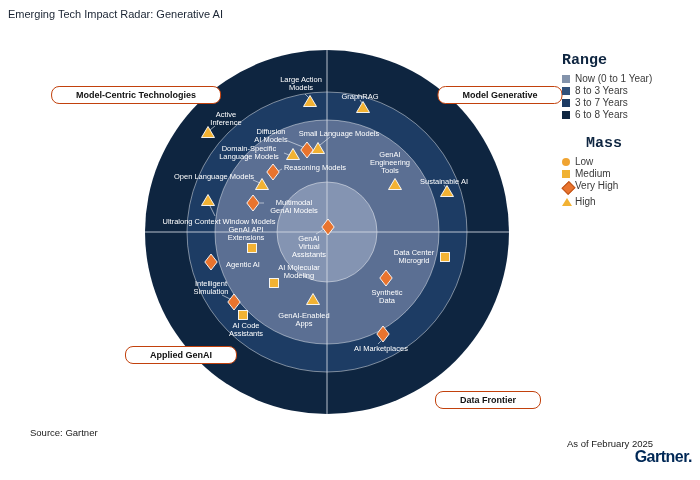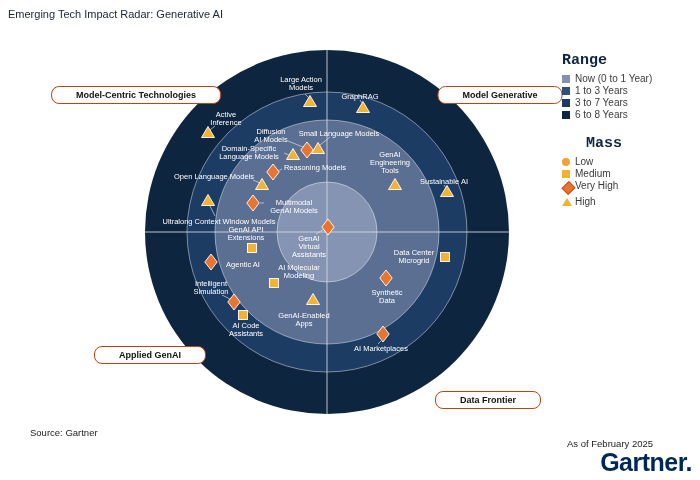--- a/index.html
+++ b/index.html
@@ -13,21 +13,21 @@
   .legend .sec2{margin-top:14px;padding-left:24px;}
   .li{display:flex;font-size:10px;color:#3a3a3a;height:12px;}
   .li .swb{width:13px;display:inline-flex;justify-content:flex-start;align-items:center;}
   .sw{width:8px;height:8px;display:inline-block;}
   .sw.circle{border-radius:50%;}
   .sw.tri{width:0;height:0;border-left:5px solid transparent;border-right:5px solid transparent;border-bottom:8px solid #f2b233;background:transparent;}
   .sw.diamond{width:8px;height:8px;transform:rotate(45deg) scale(1.05);border:1px solid #c0571c;margin:2px;}
   .li.tall{height:16px;}
   .source{position:absolute;left:30px;top:427px;font-size:9.5px;color:#1a1a1a;}
   .asof{position:absolute;left:567px;top:438px;font-size:9.5px;color:#1a1a1a;}
-  .logo{position:absolute;right:8px;top:448px;font-size:25px;font-weight:bold;color:#002856;letter-spacing:-0.5px;}
+  .logo{position:absolute;right:8px;top:448px;font-size:16px;font-weight:bold;color:#002856;letter-spacing:-0.5px;}
 </style>
 </head>
 <body>
 
 <div class="title">Emerging Tech Impact Radar: Generative AI</div>
 
 <svg id="radar" width="700" height="480">
     <circle cx="327" cy="232" r="182" fill="#0e2540"></circle>
     <circle cx="327" cy="232" r="140" fill="#1d3c64"></circle>
     <circle cx="327" cy="232" r="112" fill="#5b6f93"></circle>
@@ -108,36 +108,36 @@
     <text x="304" y="326" text-anchor="middle" fill="#ffffff" font-size="7.5" font-family="&quot;Liberation Sans&quot;, sans-serif">Apps</text>
     <text x="381" y="351" text-anchor="middle" fill="#ffffff" font-size="7.5" font-family="&quot;Liberation Sans&quot;, sans-serif">AI Marketplaces</text>
     <text x="390" y="157" text-anchor="middle" fill="#ffffff" font-size="7.5" font-family="&quot;Liberation Sans&quot;, sans-serif">GenAI</text>
     <text x="390" y="165" text-anchor="middle" fill="#ffffff" font-size="7.5" font-family="&quot;Liberation Sans&quot;, sans-serif">Engineering</text>
     <text x="390" y="173" text-anchor="middle" fill="#ffffff" font-size="7.5" font-family="&quot;Liberation Sans&quot;, sans-serif">Tools</text>
     <text x="444" y="184" text-anchor="middle" fill="#ffffff" font-size="7.5" font-family="&quot;Liberation Sans&quot;, sans-serif">Sustainable AI</text>
   </svg>
 
 <div class="quad-label" style="left: 136px; top: 95px;">Model-Centric Technologies</div>
 <div class="quad-label" style="left: 500px; top: 95px;">Model Generative</div>
-<div class="quad-label" style="left: 150px; top: 355px;">Applied GenAI</div>
+<div class="quad-label" style="left: 181px; top: 355px;">Applied GenAI</div>
 <div class="quad-label" style="left: 488px; top: 355px; margin-top: 45px;">Data Frontier</div>
 
 <div class="legend">
   <h4>Range</h4>
   <div class="li">
     <span class="swb">
         <span class="sw" style="background: rgb(131, 147, 171);"></span>
       </span>
     <span>Now (0 to 1 Year)</span>
   </div>
   <div class="li">
     <span class="swb">
         <span class="sw" style="background: rgb(48, 80, 122);"></span>
       </span>
-    <span>1 to 3 Years</span>
+    <span>8 to 3 Years</span>
   </div>
   <div class="li">
     <span class="swb">
         <span class="sw" style="background: rgb(28, 59, 99);"></span>
       </span>
     <span>3 to 7 Years</span>
   </div>
   <div class="li">
     <span class="swb">
         <span class="sw" style="background: rgb(14, 37, 64);"></span>

